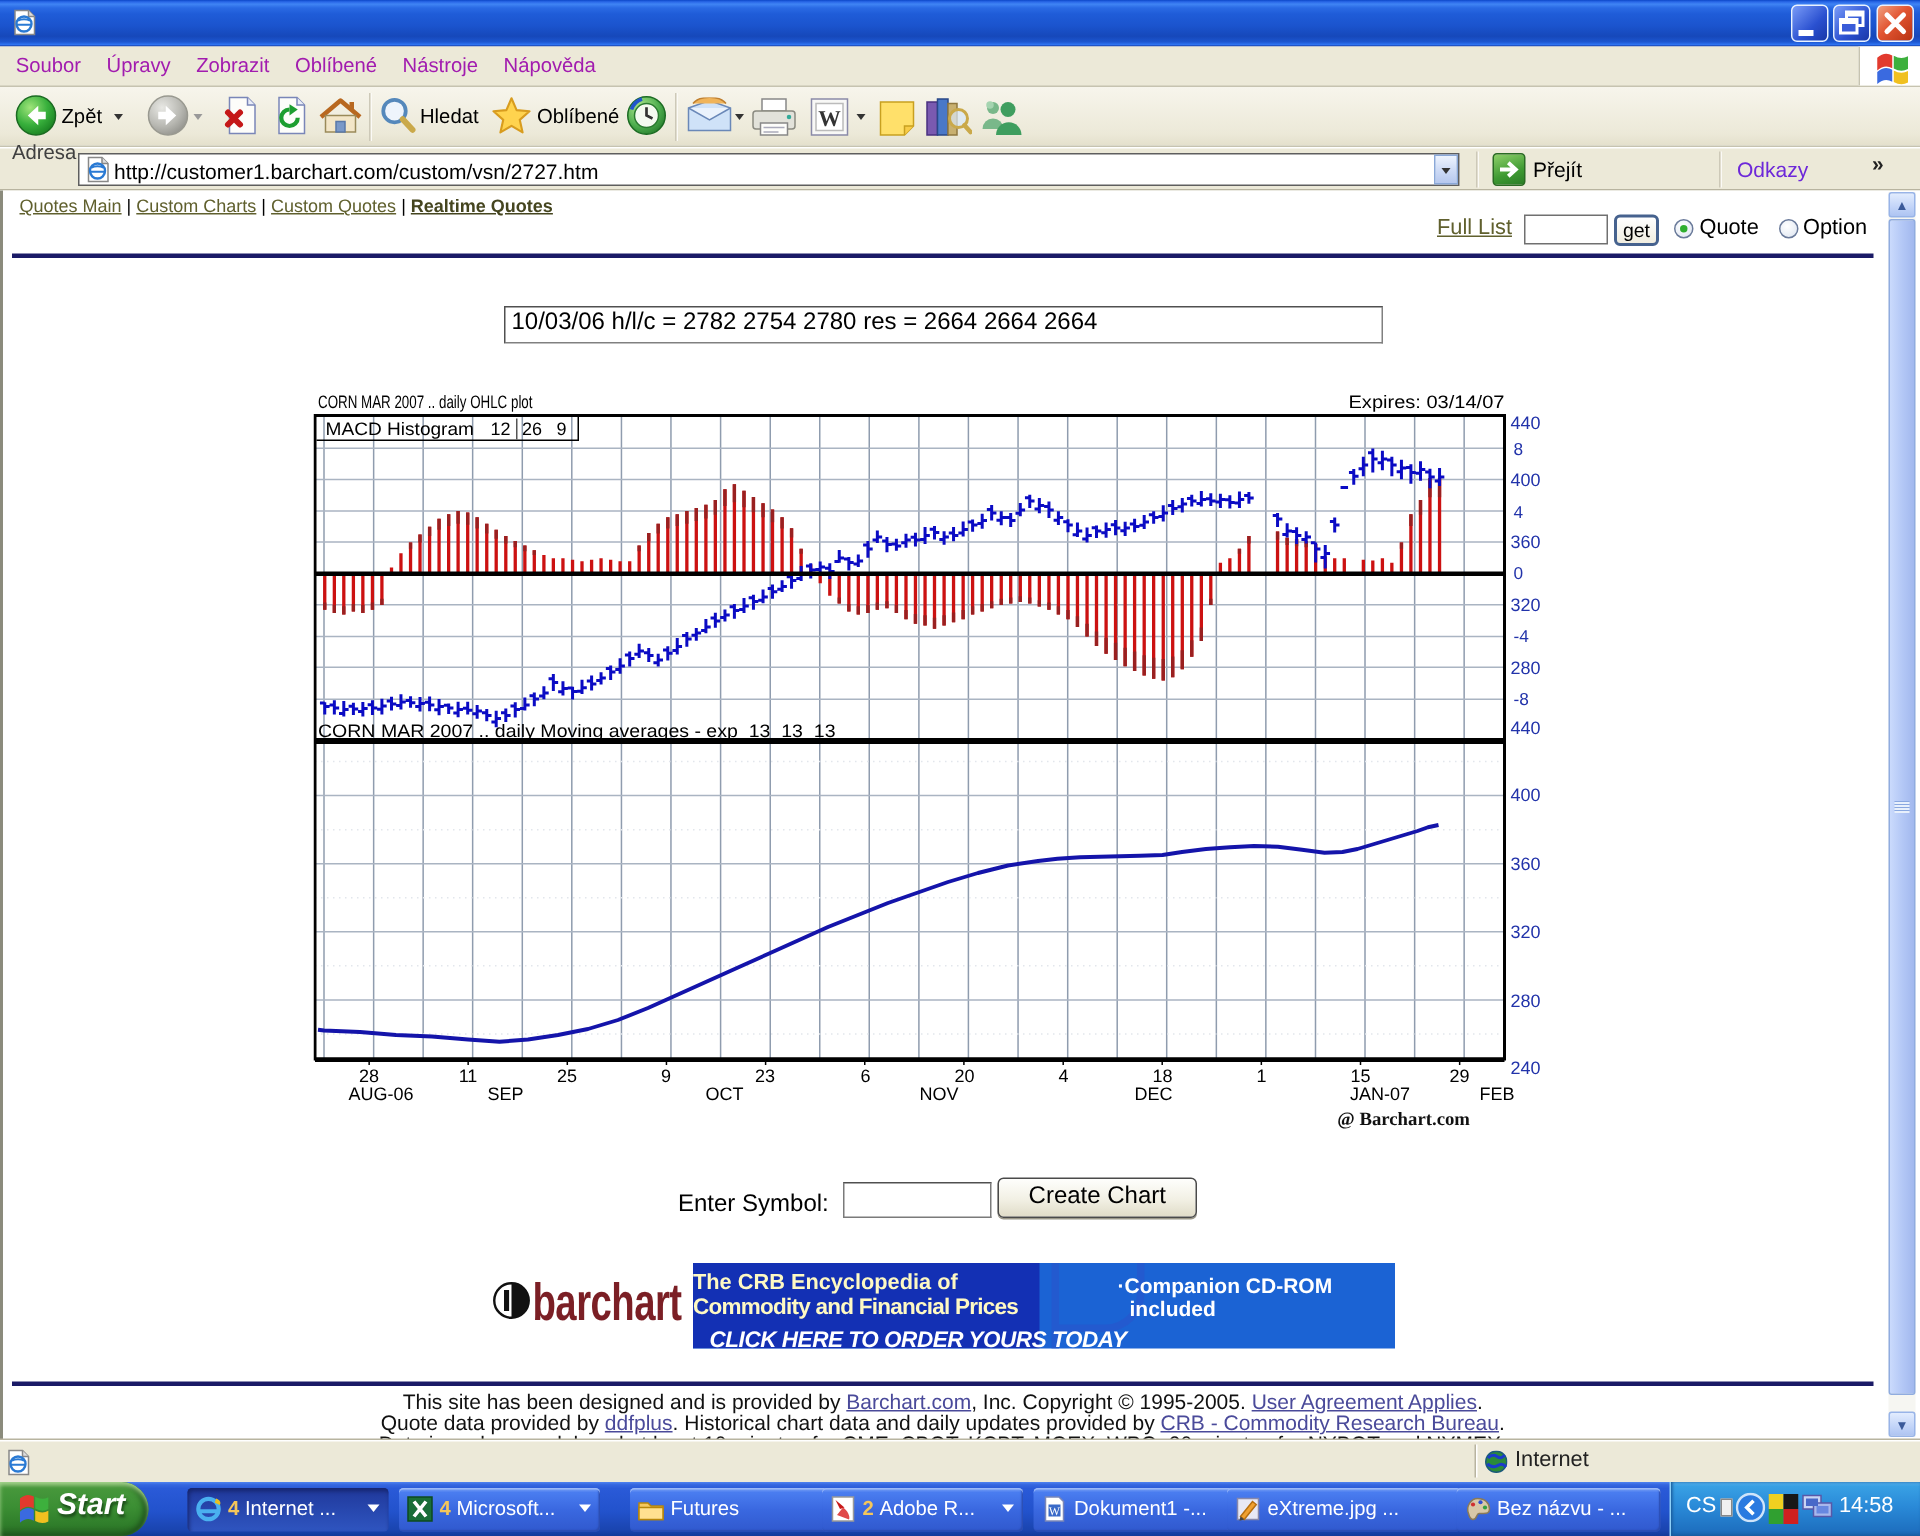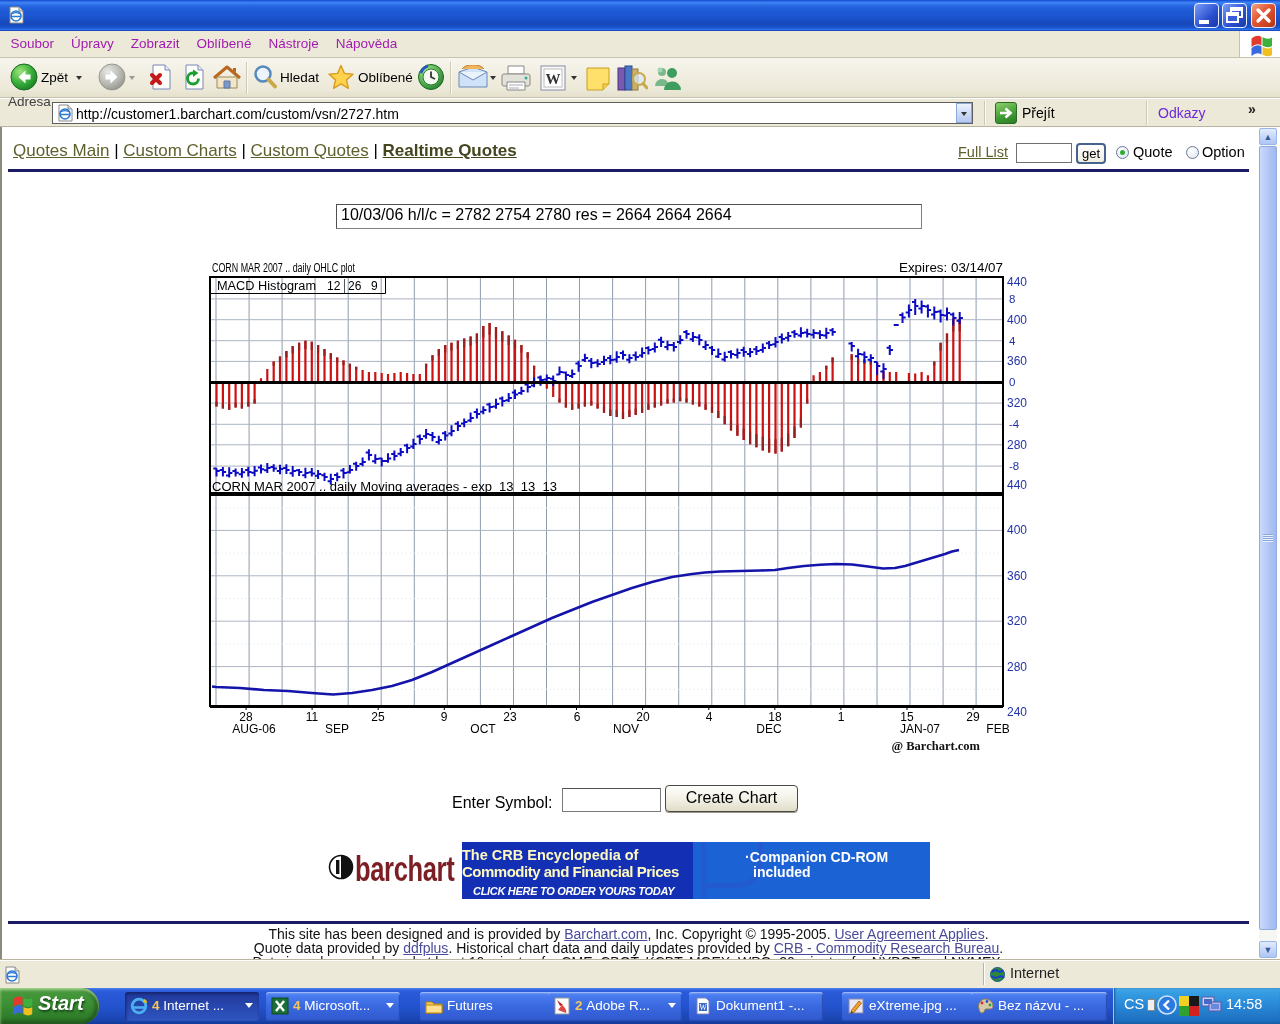--- a/index.html
+++ b/index.html
@@ -176,21 +176,21 @@
     <div class="abs" style="left:995px;top:102px;width:22px;height:22px;border-radius:3px;background:linear-gradient(160deg,#8ed06a,#3f9a33 60%,#2a7d26);border:1px solid #2a6a24"><svg width="20" height="20" viewBox="0 0 20 20" style="" xmlns="http://www.w3.org/2000/svg">
         <path d="M4 10 H13 M9.5 5.5 L14.5 10 L9.5 14.5" stroke="#fff" stroke-width="2.6" fill="none"></path>
       </svg></div>
     <div class="abs" style="left:1022px;top:105px;font-size:14px">Přejít</div>
     <div class="tsep abs" style="left:1146px;top:101px;height:24px"></div>
     <div class="abs" style="left:1158px;top:105px;font-size:14px;color:#6d28d9">Odkazy</div>
     <div class="abs" style="left:1248px;top:101px;font-size:14px;font-weight:bold;color:#222">»</div>
     <div id="page" class="abs"></div>
     <div class="abs" style="left:0;top:127px;width:2px;height:833px;background:#8b8b7c"></div>
     <div id="page" class="abs" style="background:transparent">
-      <div class="abs" style="left:13px;top:14px;font-size:17px"><a class="olv" href="#">Quotes Main</a> <span>|</span> <a class="olv" href="#">Custom Charts</a> <span>|</span> <a class="olv" href="#">Custom Quotes</a> <span>|</span> <a class="olv" href="#" style="font-weight:bold;color:#45451f">Realtime Quotes</a></div>
+      <div class="abs" style="left:13px;top:3px;font-size:12px"><a class="olv" href="#">Quotes Main</a> <span>|</span> <a class="olv" href="#">Custom Charts</a> <span>|</span> <a class="olv" href="#">Custom Quotes</a> <span>|</span> <a class="olv" href="#" style="font-weight:bold;color:#45451f">Realtime Quotes</a></div>
       <div class="abs" style="left:958px;top:17px;font-size:14.5px"><a class="olv" href="#">Full List</a></div>
       <div class="abs" style="left:1016px;top:16px;width:56px;height:20px;background:#fff;border:1px solid #707070"></div>
       <div class="abs" style="left:1076px;top:16px;width:30px;height:21px;border:2px solid #46628e;border-radius:4px;background:linear-gradient(180deg,#fff,#f0ede0);font-size:13px;text-align:center;padding-top:1px">get</div>
       <div class="abs" style="left:1116px;top:19px;width:13px;height:13px;border-radius:50%;border:1px solid #6a7a9a;background:radial-gradient(circle at 40% 35%,#fff,#dce4f0)">
         <div class="abs" style="left:3px;top:3px;width:5px;height:5px;border-radius:50%;background:#2fae2f"></div>
       </div>
       <div class="abs" style="left:1133px;top:17px;font-size:14.5px">Quote</div>
       <div class="abs" style="left:1186px;top:19px;width:13px;height:13px;border-radius:50%;border:1px solid #6a7a9a;background:radial-gradient(circle at 40% 35%,#fff,#dce4f0)"></div>
       <div class="abs" style="left:1202px;top:17px;font-size:14.5px">Option</div>
       <div class="abs" style="left:8px;top:42px;width:1241px;height:2.5px;background:#1a1a66"></div>
@@ -265,21 +265,21 @@
         </svg></div>
       <div class="abs" style="left:355px;top:722px;font-size:35px;font-weight:bold;color:#7b1f25;letter-spacing:-.5px;transform:scaleX(0.73);transform-origin:0 0">barchart</div>
       <div class="abs" style="left:462px;top:715px;width:468px;height:57px;background:#1b63d4;overflow:hidden">
         <div class="abs" style="left:0;top:0;width:231px;height:57px;background:#1330b4"></div>
         <div class="abs" style="left:239px;top:-14px;width:62px;height:60px;border:5px solid #2a55cc;border-radius:0 0 26px 0;opacity:.6"></div>
         <div class="abs" style="left:239px;top:46px;width:5px;height:14px;background:#2a55cc;opacity:.6"></div>
         <div class="abs" style="left:0;top:5px;width:231px;text-align:left;color:#fef9c3;font-weight:bold;font-size:14.5px">
           <div>The CRB Encyclopedia of</div>
           <div style="font-size:15px;letter-spacing:-.5px">Commodity and Financial Prices</div>
         </div>
-        <div class="abs" style="left:11px;top:43px;color:#fff;font-weight:bold;font-style:italic;font-size:11px;letter-spacing:-.3px">CLICK HERE TO ORDER YOURS TODAY</div>
+        <div class="abs" style="left:11px;top:43px;color:#fff;font-weight:bold;font-style:italic;font-size:15px;letter-spacing:-.3px">CLICK HERE TO ORDER YOURS TODAY</div>
         <div class="abs" style="left:283px;top:8px;color:#fff;font-weight:bold;font-size:14px;line-height:15px">·Companion CD-ROM<br><span style="margin-left:8px">included</span></div>
       </div>
       <div class="abs" style="left:8px;top:794px;width:1241px;height:2.5px;background:#1a1a66"></div>
       <div class="abs" style="left:0;top:800px;width:1257px;text-align:center;font-size:14px;color:#111;line-height:14px">This site has been designed and is provided by <a href="#" style="color:#4a4a9a">Barchart.com</a>, Inc. Copyright © 1995-2005. <a href="#" style="color:#4a4a9a">User Agreement Applies</a>.<br>Quote data provided by <a href="#" style="color:#4a4a9a">ddfplus</a>. Historical chart data and daily updates provided by <a href="#" style="color:#4a4a9a">CRB - Commodity Research Bureau</a>.<br>Data is real-name delayed at least 10 minutes for CME, CBOT, KCBT, MGEX, WPG, 20 minutes for NYBOT and NYMEX.</div>
     </div>
     <div id="statusbar" class="abs"></div>
     <div class="abs" style="left:3px;top:966px"><svg width="18" height="18" viewBox="0 0 18 18" style="" xmlns="http://www.w3.org/2000/svg">
         <path d="M3 1h9l4 4v12H3z" fill="#fff" stroke="#888"></path>
         <path d="M12 1v4h4" fill="#ddd" stroke="#888"></path>
         <circle cx="9" cy="10" r="5" fill="none" stroke="#2a7ad4" stroke-width="1.6"></circle>
@@ -335,21 +335,21 @@
       <div class="warr"></div>
     </div>
     <div class="tbtn abs" style="left:689px;width:134px;">
       <div class="abs" style="left:5px;top:5px"><svg width="18" height="18" viewBox="0 0 18 18" style="" xmlns="http://www.w3.org/2000/svg">
           <path d="M3 1h9l3 3v13H3z" fill="#fff" stroke="#7a86b8"></path>
           <rect x="5" y="6" width="8" height="8" fill="#3a6ac8"></rect>
           <text x="9" y="13" font-size="8" fill="#fff" text-anchor="middle" font-family="Liberation Serif">W</text>
         </svg></div>
       <div class="lbl">Dokument1 -...</div>
     </div>
-    <div class="tbtn abs" style="left:818px;width:156px;margin-left:24px;">
+    <div class="tbtn abs" style="left:818px;width:156px;">
       <div class="abs" style="left:5px;top:5px"><svg width="18" height="18" viewBox="0 0 18 18" style="" xmlns="http://www.w3.org/2000/svg">
           <rect x="2" y="2" width="14" height="14" fill="#e8e8f4" stroke="#8888aa"></rect>
           <path d="M4 14 L12 4 l2.5 2 L6.5 16z" fill="#f0a030" stroke="#b87010"></path>
           <path d="M4 14 l2.5 2 -3.2 .8z" fill="#444"></path>
         </svg></div>
       <div class="lbl">eXtreme.jpg ...</div>
     </div>
     <div class="tbtn abs" style="left:971px;width:136px;">
       <div class="abs" style="left:5px;top:5px"><svg width="18" height="18" viewBox="0 0 18 18" style="" xmlns="http://www.w3.org/2000/svg">
           <path d="M3 12 C1 7 5 2 9 2 c5 0 8 3 8 7 0 3-2 3-4 3 h-3 c-2 0-1 4-4 4 -2 0-2.5-2-3-4z" fill="#d8c8a8" stroke="#8a7a58"></path>

